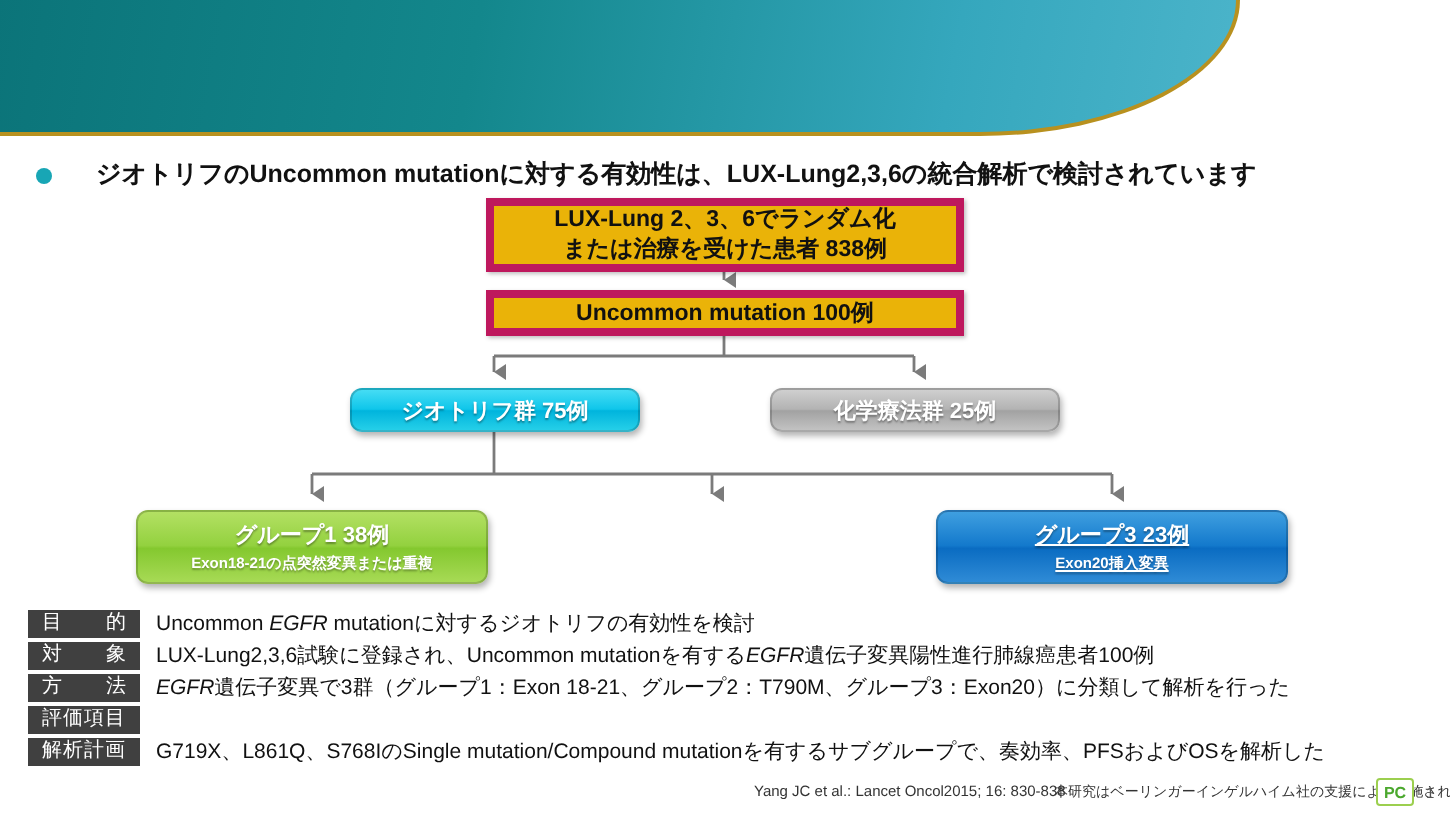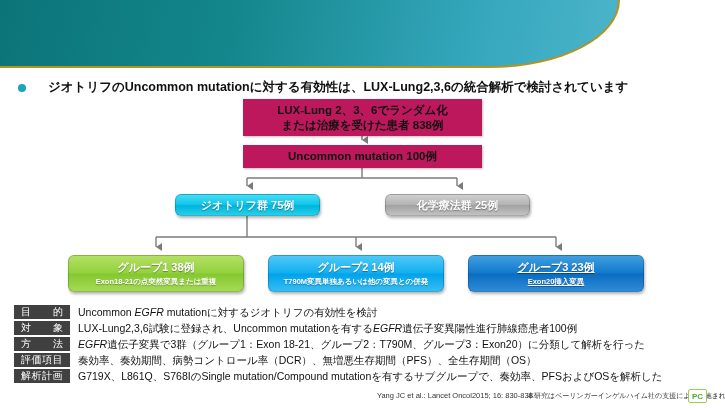--- a/index.html
+++ b/index.html
@@ -77,21 +77,21 @@
   .node {
     position: absolute;
     box-sizing: border-box;
     text-align: center;
     display: flex;
     flex-direction: column;
     align-items: center;
     justify-content: center;
   }
   .plain-box {
-    background: #be185d;
+    background: #eab308;
     border: 4px solid #be185d;
     box-shadow: 1px 1px 2px rgba(0,0,0,0.25);
     color: #111;
     font-weight: bold;
     align-items: center;
   }
   .box-top    { left: 243px; top: 99px;  width: 239px; height: 37px; font-size: 11.5px; line-height: 15px; }
   .box-second { left: 243px; top: 145px; width: 239px; height: 23px; font-size: 11.5px; }
 
   .pill {
@@ -265,24 +265,20 @@
 
     <div class="node pill box-arm-chemo">
       <span class="line1">化学療法群  25例</span>
     </div>
 
     <div class="node pill box-g1">
       <span class="line1">グループ1  38例</span>
       <span class="line2">Exon18-21の点突然変異または重複</span>
     </div>
 
-    <div class="node pill box-g2">
-      <span class="line1">グループ2  14例</span>
-      <span class="line2">T790M変異単独あるいは他の変異との併発</span>
-    </div>
 
     <div class="node pill box-g3">
       <span class="line1">グループ3  23例</span>
       <span class="line2">Exon20挿入変異</span>
     </div>
   </div>
 
   <div class="detail-table">
 
     <div class="detail-row">
@@ -295,21 +291,20 @@
       <div class="detail-value"><span>LUX-Lung2,3,6試験に登録され、Uncommon mutationを有する</span><i>EGFR</i><span>遺伝子変異陽性進行肺線癌患者100例</span></div>
     </div>
 
     <div class="detail-row">
       <div class="detail-label spaced">方　法</div>
       <div class="detail-value"><span></span><i>EGFR</i><span>遺伝子変異で3群（グループ1：Exon 18-21、グループ2：T790M、グループ3：Exon20）に分類して解析を行った</span></div>
     </div>
 
     <div class="detail-row">
       <div class="detail-label">評価項目</div>
-      <div class="detail-value"><span>奏効率、奏効期間、病勢コントロール率（DCR）、無増悪生存期間（PFS）、全生存期間（OS）</span></div>
     </div>
 
     <div class="detail-row">
       <div class="detail-label">解析計画</div>
       <div class="detail-value"><span>G719X、L861Q、S768IのSingle mutation/Compound mutationを有するサブグループで、奏効率、PFSおよびOSを解析した</span></div>
     </div>
   </div>
 
   <div class="footer">
     <div class="footer-citation">Yang JC et al.: Lancet Oncol2015; 16: 830-838</div>

